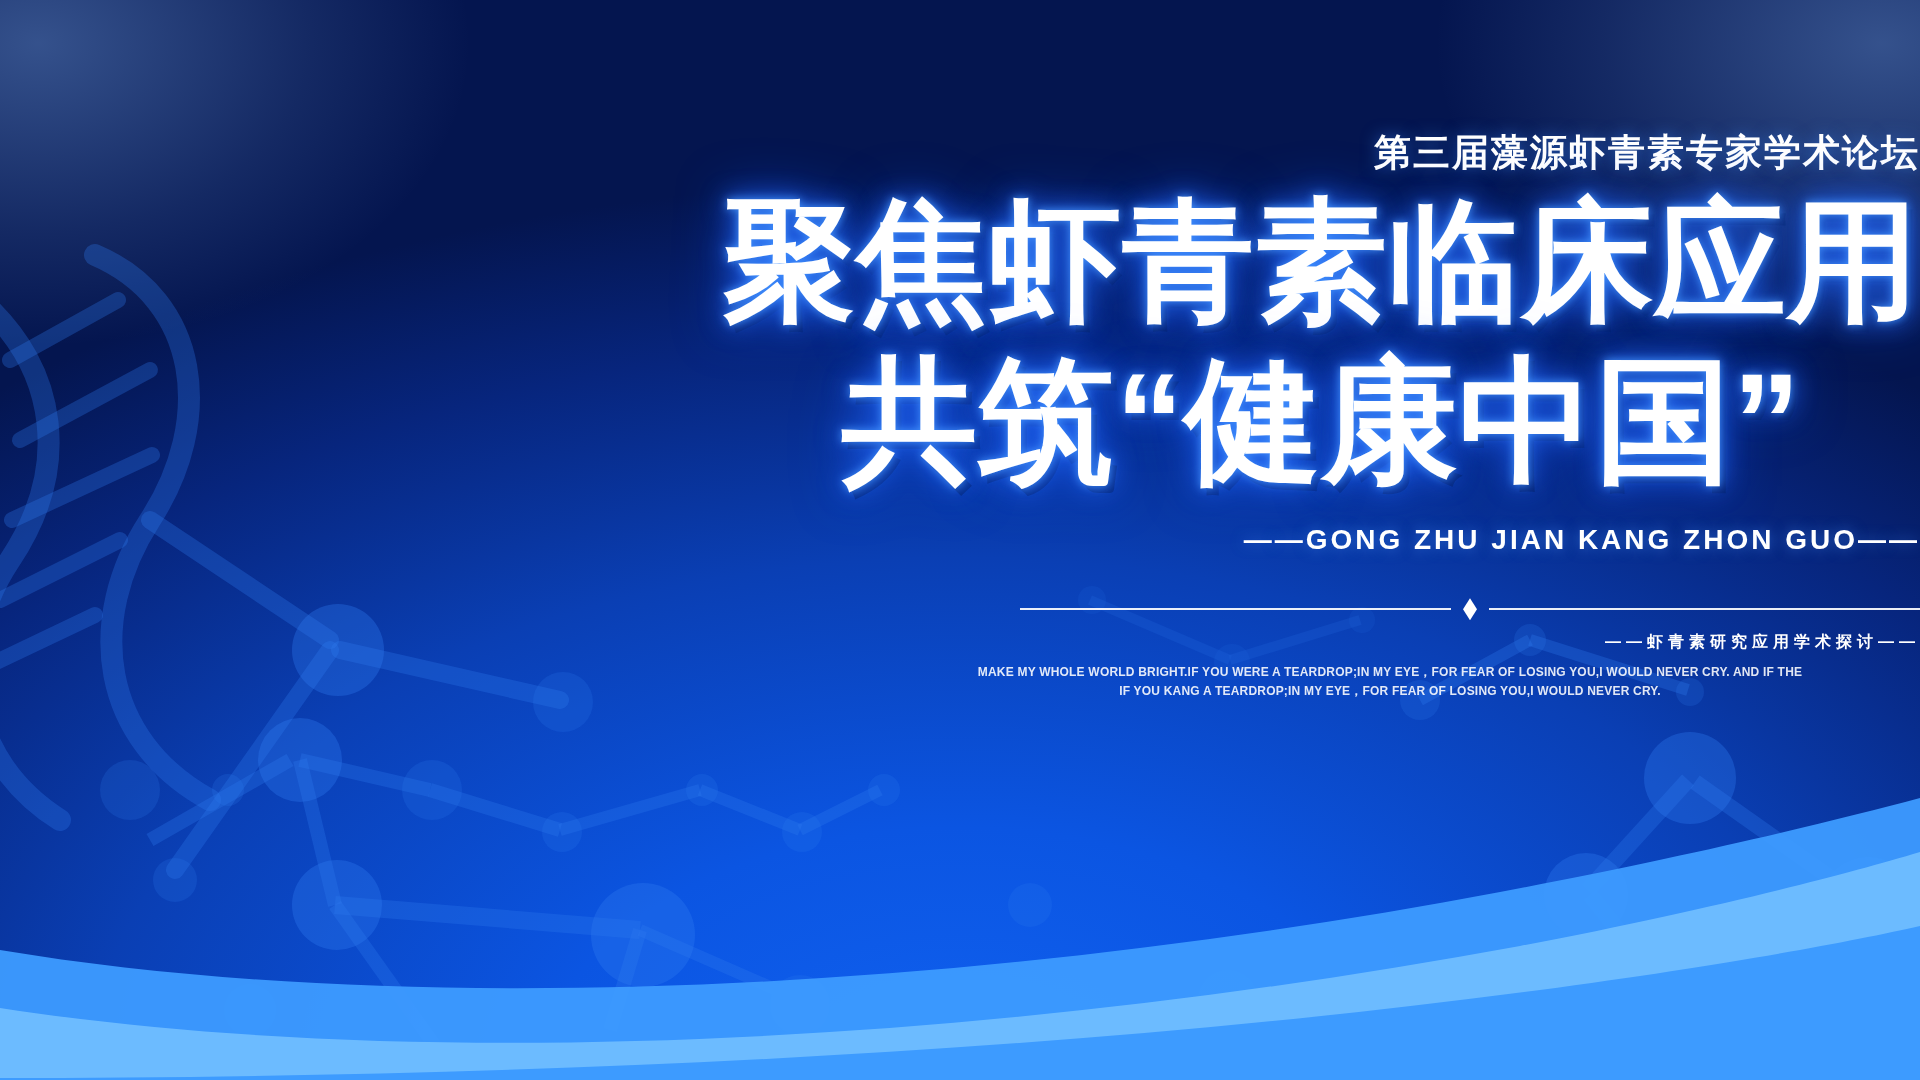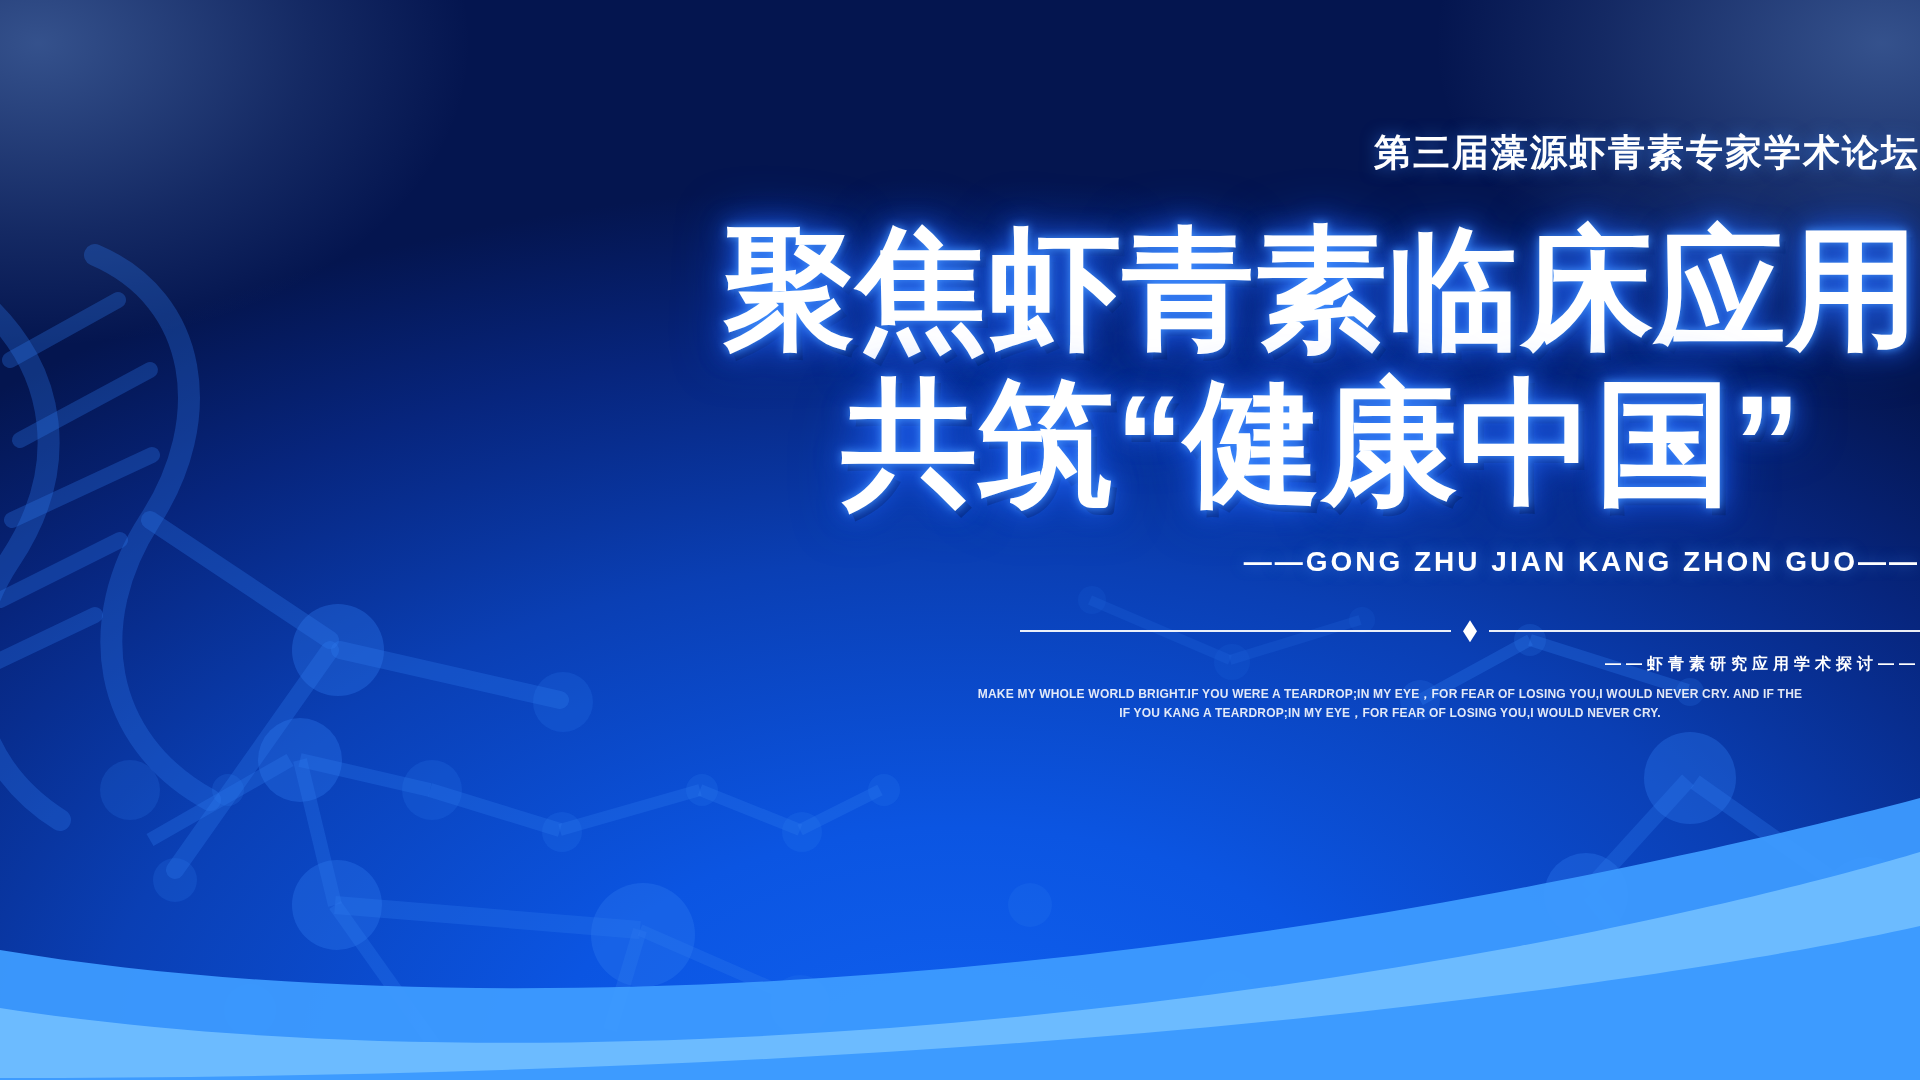--- a/index.html
+++ b/index.html
@@ -67,22 +67,22 @@
     color:#ffffff;
     font-weight:900;
     letter-spacing:1px;
     white-space:nowrap;
     text-shadow:
       0 0 10px rgba(70,150,255,.95),
       0 0 26px rgba(40,110,255,.9),
       0 0 52px rgba(20,90,255,.75),
       6px 7px 0 rgba(2,20,70,.45);
   }
-  .headline .line1 { display:block; font-size:132px;margin-top:28px; }
-  .headline .line2 { display:block; font-size:136px; margin-top:16px; }
+  .headline .line1 { display:block; font-size:132px; }
+  .headline .line2 { display:block; font-size:136px; margin-top:22px; }
 
   .pinyin {
     margin-top:34px;
     font-size:28px;
     font-weight:800;
     color:#ffffff;
     letter-spacing:3px;
     white-space:nowrap;
     text-shadow:0 0 14px rgba(70,150,255,.6);
   }

